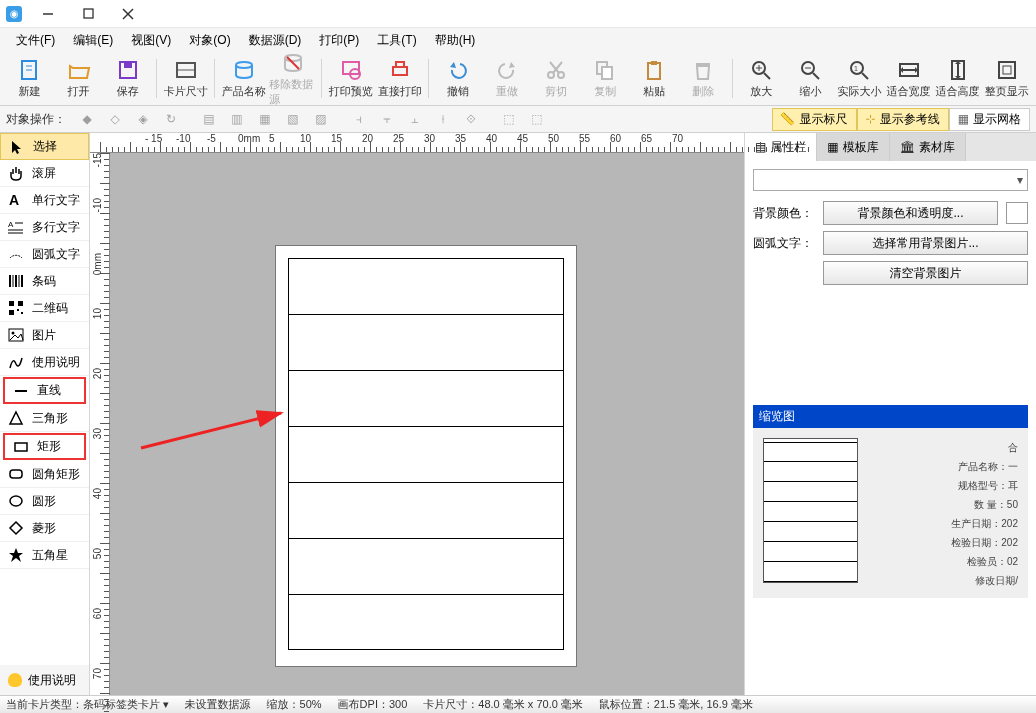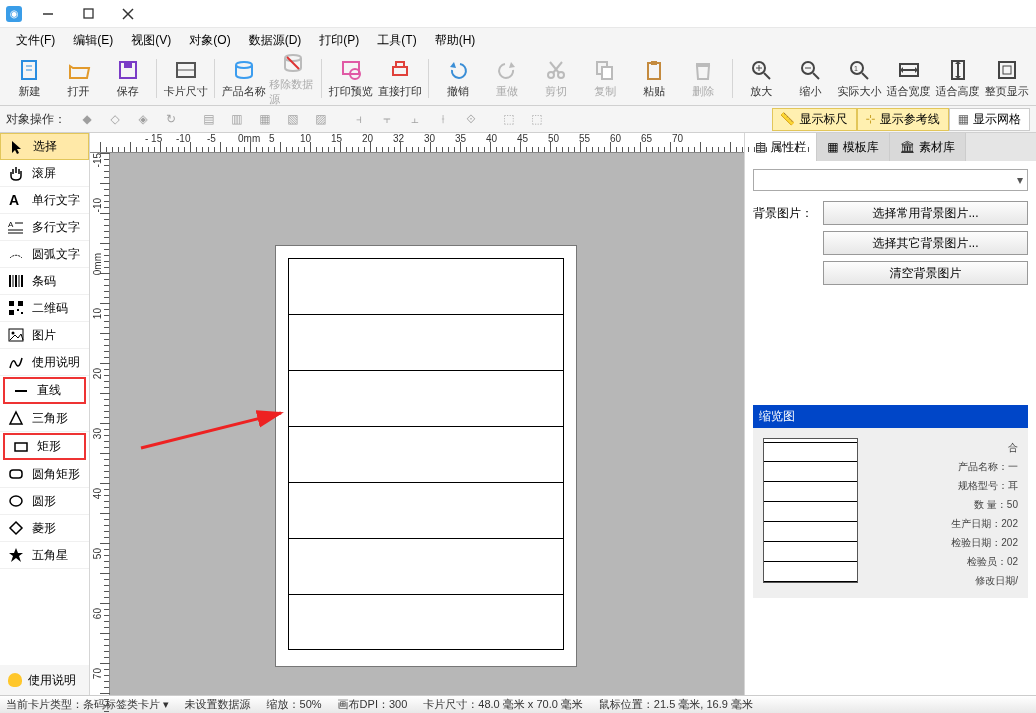--- a/index.html
+++ b/index.html
@@ -616,21 +616,21 @@
         <div class="tick" style="left: 712px; height: 5px;"></div>
         <div class="tick" style="left: 718px; height: 5px;"></div>
         <div class="ticklbl" style="left: 55px;">- 15</div>
         <div class="ticklbl" style="left: 86px;">-10</div>
         <div class="ticklbl" style="left: 117px;">-5</div>
         <div class="ticklbl" style="left: 148px;">0mm</div>
         <div class="ticklbl" style="left: 179px;">5</div>
         <div class="ticklbl" style="left: 210px;">10</div>
         <div class="ticklbl" style="left: 241px;">15</div>
         <div class="ticklbl" style="left: 272px;">20</div>
-        <div class="ticklbl" style="left: 303px;">32</div>
+        <div class="ticklbl" style="left: 303px;">25</div>
         <div class="ticklbl" style="left: 334px;">30</div>
         <div class="ticklbl" style="left: 365px;">35</div>
         <div class="ticklbl" style="left: 396px;">40</div>
         <div class="ticklbl" style="left: 427px;">45</div>
         <div class="ticklbl" style="left: 458px;">50</div>
         <div class="ticklbl" style="left: 489px;">55</div>
         <div class="ticklbl" style="left: 520px;">60</div>
         <div class="ticklbl" style="left: 551px;">65</div>
         <div class="ticklbl" style="left: 582px;">70</div>
       </div>
@@ -778,26 +778,27 @@
         <div class="rp-tab">
           <span>🏛</span>
           <span>素材库</span>
         </div>
       </div>
     <div class="rp-body">
       <div class="rp-input" style="position:relative">
           <span style="position:absolute;right:4px;top:3px;color:#555">▾</span>
         </div>
       <div class="rp-row">
-        <span class="key">背景图片：</span>
+        <span class="key">背景颜色：</span>
+        <div class="rp-btn">背景颜色和透明度...</div>
+        <div class="rp-swatch"></div>
+      </div>
+      <div class="rp-row">
+        <span class="key">圆弧文字：</span>
         <div class="rp-btn">选择常用背景图片...</div>
-      </div>
-      <div class="rp-row">
-        <span class="key"></span>
-        <div class="rp-btn">选择其它背景图片...</div>
       </div>
       <div class="rp-row">
         <span class="key"></span>
         <div class="rp-btn">清空背景图片</div>
       </div>
       <div class="rp-preview-h">缩览图</div>
       <div class="rp-preview">
         <div class="mini-page">
           <div class="mrow"></div>
             <div class="mrow"></div>

